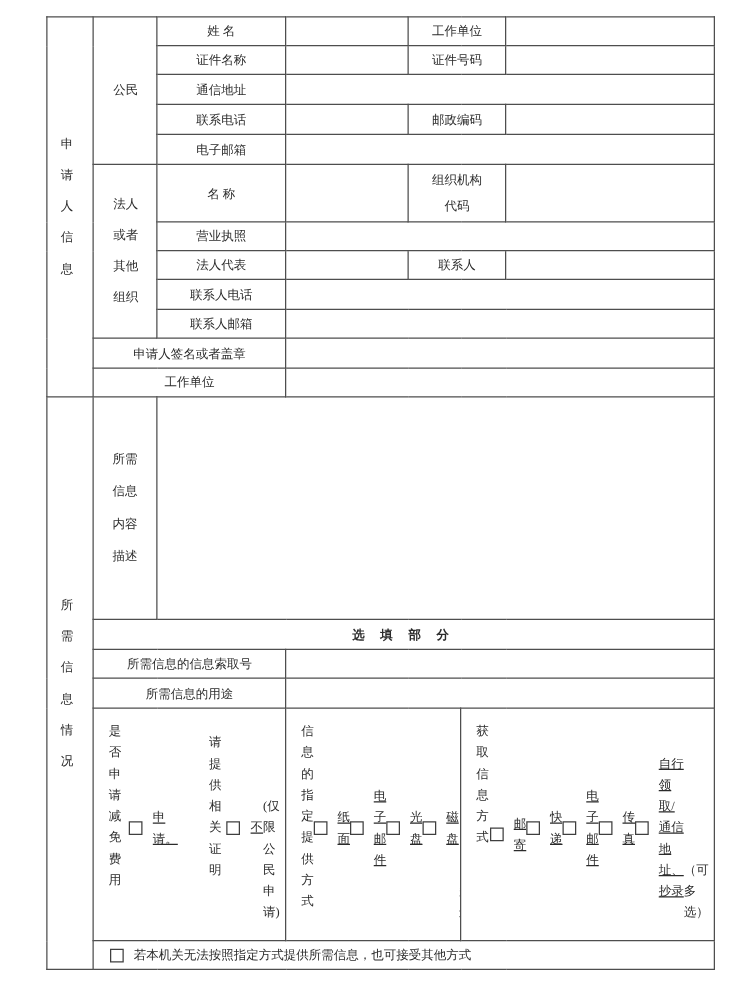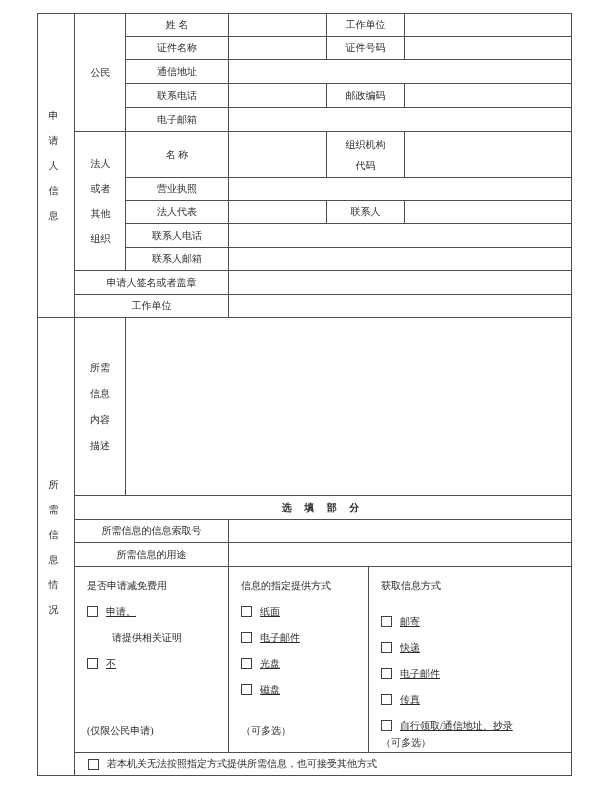--- a/index.html
+++ b/index.html
@@ -27,21 +27,21 @@
   
   .vwrap { width:15px; margin:0 auto; line-height:25px; word-break:break-all; text-align:left; }
   .gwrap { width:2.1em; margin:0 auto; line-height:25px; word-break:break-all; text-align:right; }
   .orgwrap { width:4.5em; margin:0 auto; line-height:21px; word-break:break-all; text-align:center; }
   .descwrap { width:2.1em; margin:0 auto; line-height:26px; word-break:break-all; text-align:center; }
   td.bigblank { vertical-align:top; }
   .optional-hd { font-weight:bold; letter-spacing:0.5em;margin-top:24px; }
   
   td.cbcell { vertical-align:top; text-align:left; }
   .cbpanel {
-    display:flex; flex-direction:column;
+    display:flex; flex-direction:row;
     height:184px; padding:10px 4px 12px 12px;
   }
   .cbtitle { line-height:17px; }
   .cbrow { display:flex; align-items:center; margin-top:9px; line-height:17px;text-decoration:underline; }
   .cbrow.firstgap { margin-top:19px; }
   .cbindent { margin-top:9px; padding-left:25px; line-height:17px; }
   .cbnote { margin-top:auto; line-height:17px; }
   .cbox {
     display:inline-block; width:11px; height:11px;
     border:1px solid #3f3f3f; background:#fff;

